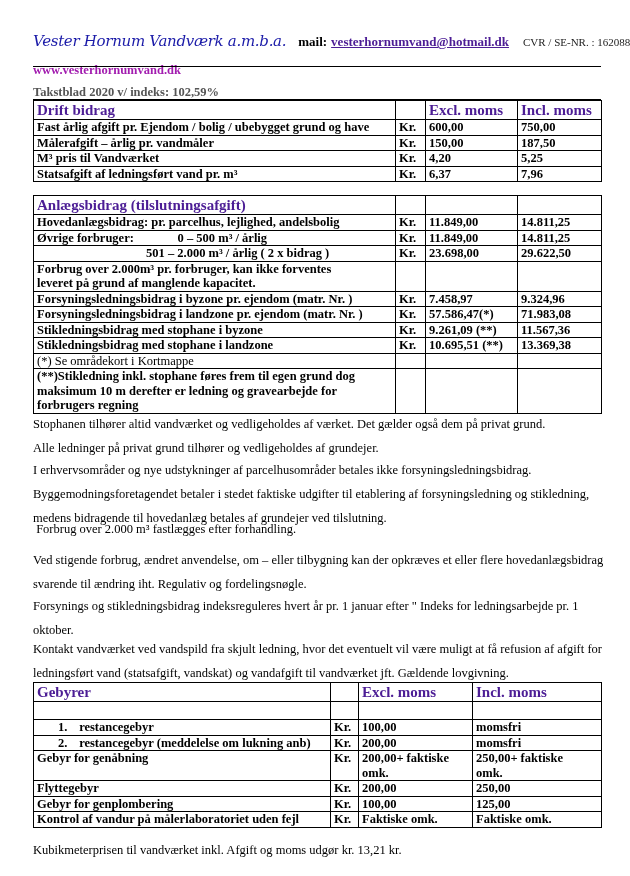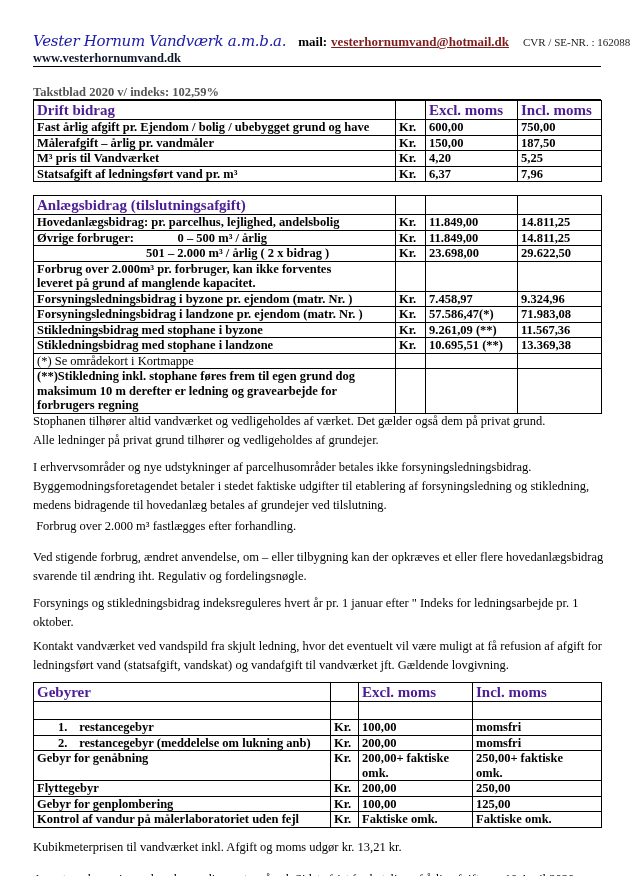--- a/index.html
+++ b/index.html
@@ -2,36 +2,36 @@
 <html><head>
 <meta charset="utf-8">
 <style>
   html, body { margin:0; padding:0; background:#ffffff; }
   body { width:630px; height:876px; position:relative; overflow:hidden;
          font-family:"Liberation Serif", "DejaVu Serif", serif; color:#000; }
   .page { position:absolute; left:33px; top:0; width:568px; }
   .header { position:absolute; top:32px; left:0; width:568px; }
   .brand { font-family:"DejaVu Serif", serif; font-style:italic; color:#1a1aa8; font-size:15px; letter-spacing:-0.3px; }
   .mail-label { font-weight:bold; font-size:13px; margin-left:8px; }
-  .mail-link { font-weight:bold; font-size:13px; color:#7f1d1d; text-decoration:underline; }
+  .mail-link { font-weight:bold; font-size:13px; color:#4c1d95; text-decoration:underline; }
   .cvr { font-size:11px; margin-left:10px; color:#222; }
-  .www { font-weight:bold; font-size:12.5px; color:#0f172a; margin-top:1px; }
+  .www { font-weight:bold; font-size:12.5px; color:#a21caf; margin-top:13px; }
   .rule1 { position:absolute; top:66px; left:0; width:568px; border-top:1.5px solid #000; }
   .takst { position:absolute; top:85px; left:0; font-weight:bold; font-size:12.5px; color:#555; }
   .rule2 { position:absolute; top:99px; left:0; width:568px; border-top:1.5px solid #000; }
 
   table { border-collapse:collapse; position:absolute; left:0; width:568px; table-layout:fixed; }
   td { border:1px solid #000; padding:0 3px; font-size:12.5px; font-weight:bold; line-height:14.5px; vertical-align:top; }
   td.h { color:#4c1d95; font-size:15px; line-height:18px; }
 
   #t1 { top:100px; }
   #t2 { top:195px; }
   #t3 { top:682px; }
 
-  .para { position:absolute; left:0; width:575px; font-size:12.5px; line-height:19px; font-weight:normal; }
+  .para { position:absolute; left:0; width:575px; font-size:12.5px; line-height:24px; font-weight:normal; }
 </style>
 </head>
 <body>
 
 <div class="page">
 
   <div class="header">
     <div style="white-space:nowrap;">
       <span class="brand">Vester Hornum Vandværk a.m.b.a.</span>
       <span class="mail-label">mail:</span>

